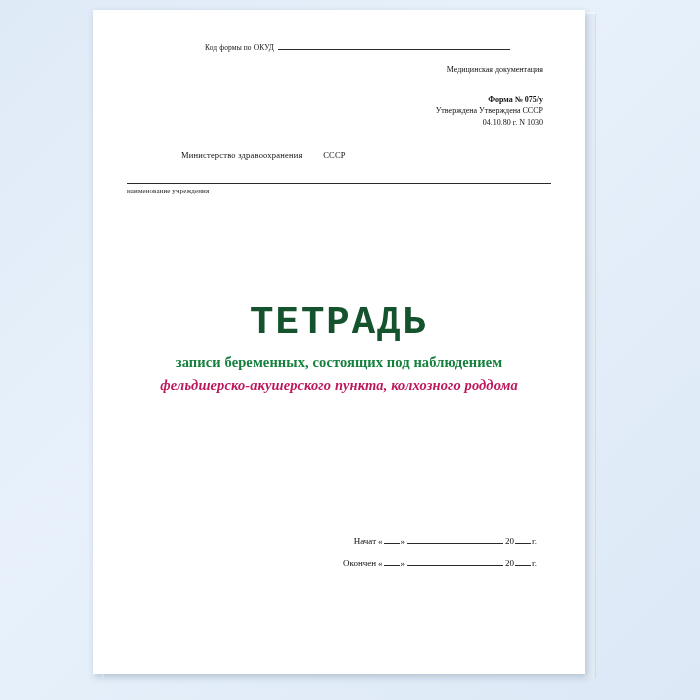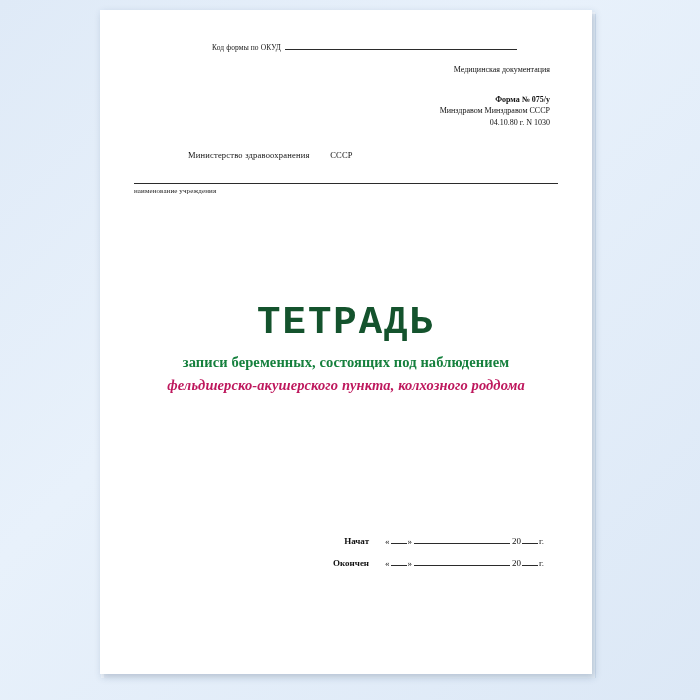--- a/index.html
+++ b/index.html
@@ -33,21 +33,21 @@
     position: absolute;
     left: 101px;
     top: 12px;
     width: 494px;
     height: 666px;
     background: #ffffff;
     opacity: 0.45;
   }
   .page {
     position: absolute;
-    left: 100px;
+    left: 93px;
     top: 10px;
     width: 492px;
     height: 664px;
     background: #ffffff;
     box-shadow: 2px 3px 7px rgba(40, 70, 110, 0.25);
   }
   .page-inner {
     position: absolute;
     left: 0;
     top: 0;
@@ -158,22 +158,22 @@
   .date-row {
     display: flex;
     justify-content: flex-end;
     align-items: baseline;
     font-size: 9px;
     color: #111;
     margin-bottom: 12px;
     white-space: nowrap;
   }
   .date-row .lbl {
-    font-weight: bold;
-    margin-right: 16px;
+    font-weight: normal;
+    margin-right: 2px;
   }
   .date-row .q {
     font-weight: normal;
   }
   .u-short {
     display: inline-block;
     width: 16px;
     border-bottom: 1px solid #2b2b2b;
     margin: 0 1px;
   }
@@ -202,21 +202,21 @@
 
       <div class="code-row">
         <span class="code-label">Код формы по ОКУД</span>
         <span class="code-rule"></span>
       </div>
 
 
       <div class="meta">
         <div>Медицинская документация</div>
         <div class="bold">Форма № 075/у</div>
-        <div>Минздравом Минздравом СССР</div>
+        <div>Утверждена Утверждена СССР</div>
         <div>04.10.80 г. N 1030</div>
       </div>
 
       <div class="ministry">
         <span>Министерство здравоохранения</span>
         <span class="gap"></span>
         <span>СССР</span>
       </div>
 
       <div class="inst-rule"></div>

